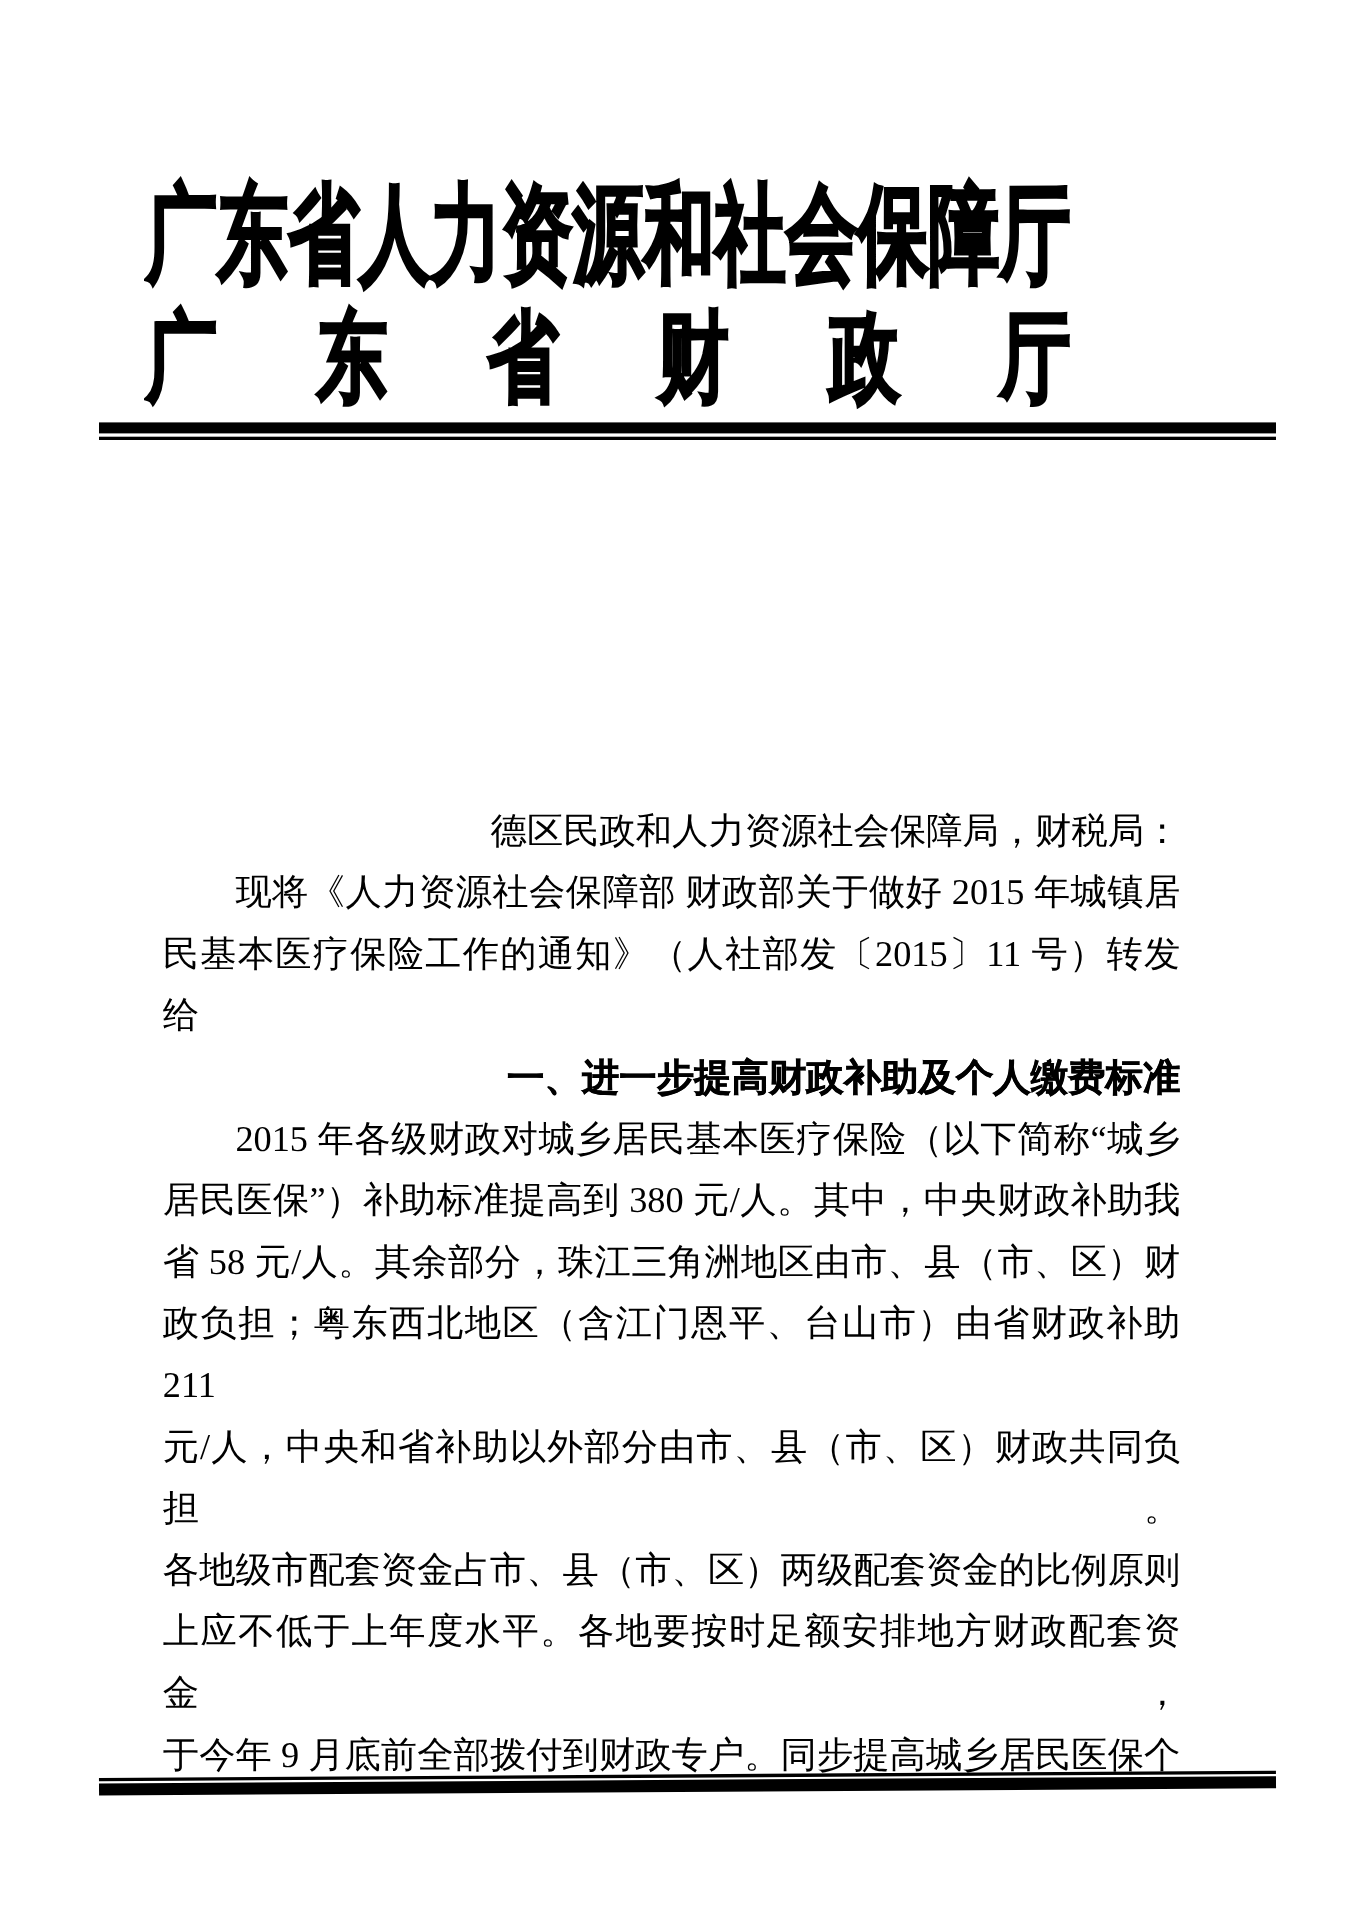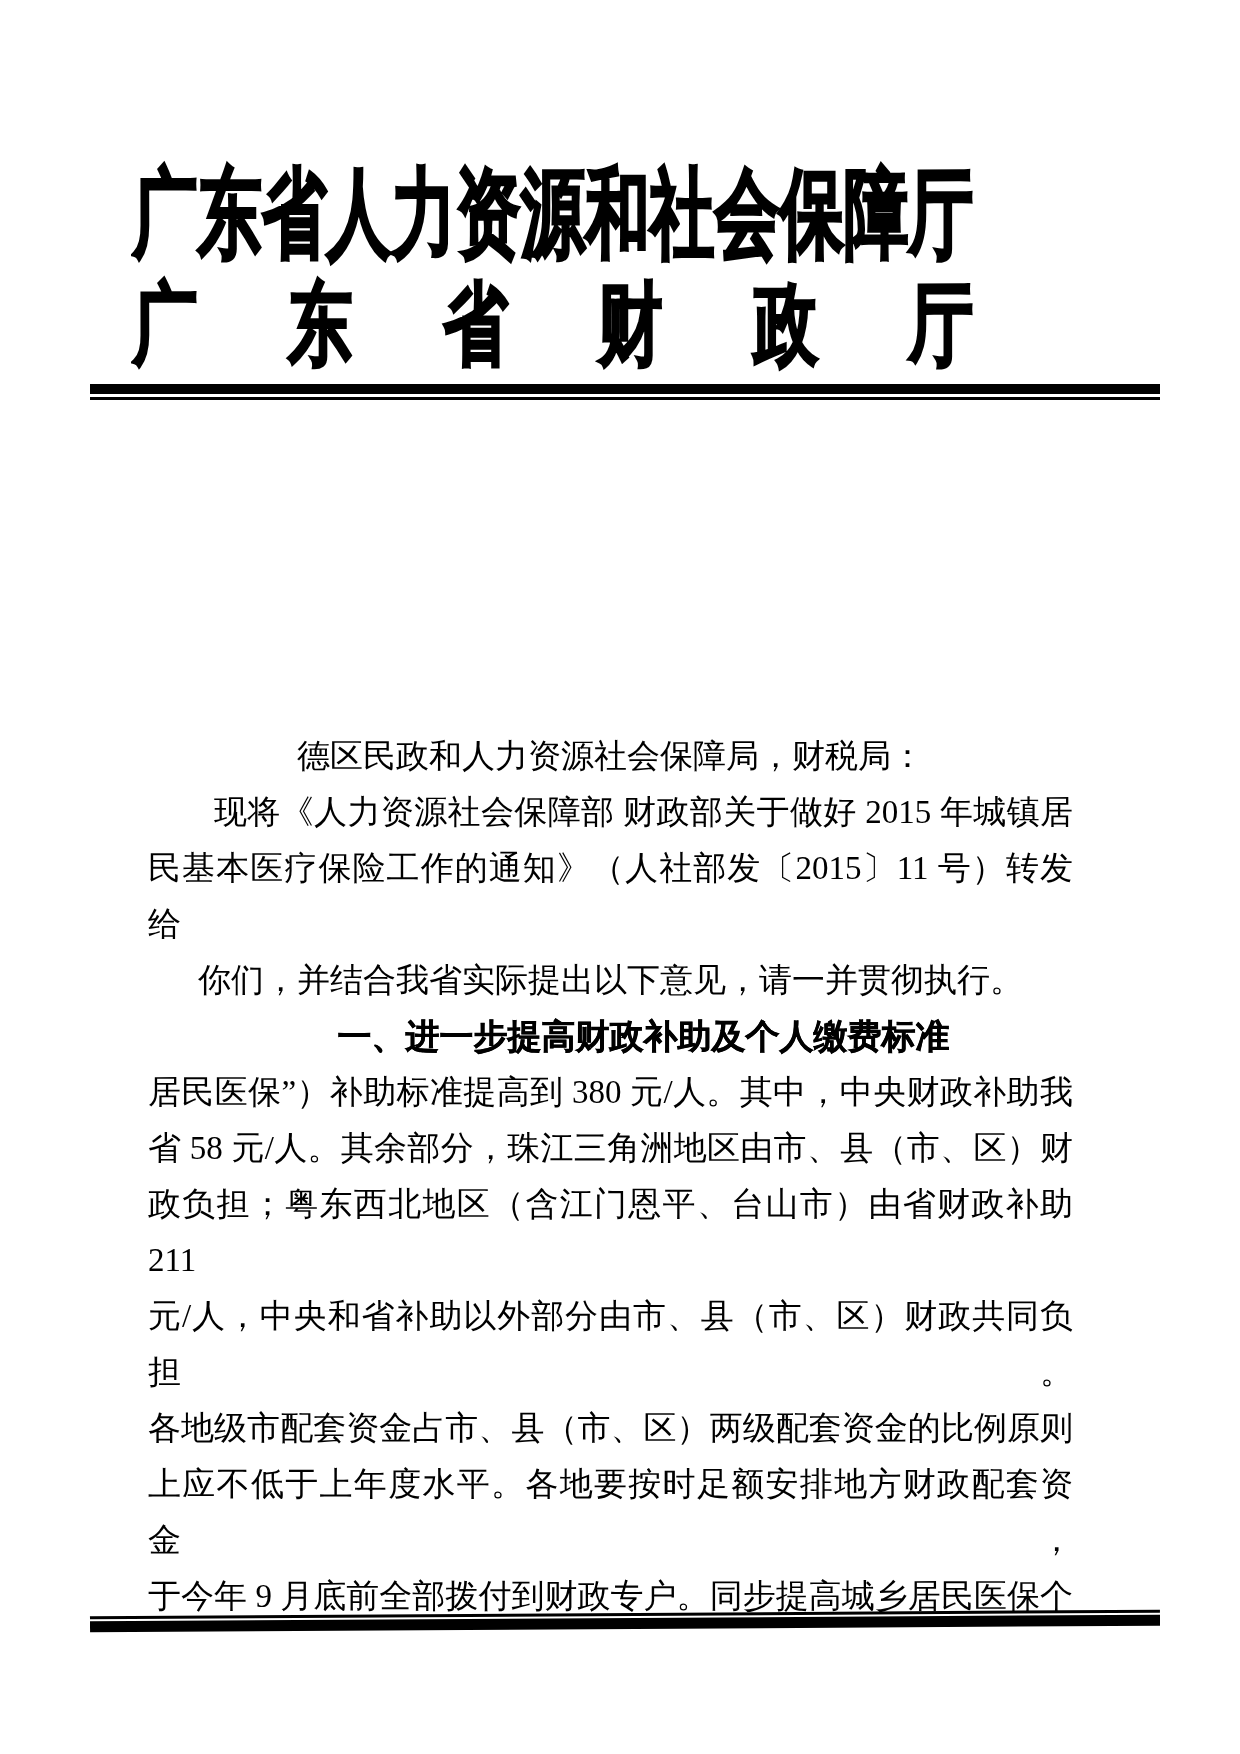--- a/index.html
+++ b/index.html
@@ -64,21 +64,21 @@
   
   .body-block {
     position: absolute;
     top: 728px;
     left: 148px;
     width: 925px;
     font-size: 33px;
     line-height: 56px;
     letter-spacing: 0;
   }
-  .line { text-align: center; }
+  .line { text-align: right; }
   .line.fill { text-align: justify; text-align-last: justify; }
   .line.indent { text-indent: 66px; }
   .line.heading {
     font-family: "Liberation Sans", "DejaVu Sans", sans-serif;
     font-weight: bold;
     font-size: 34px;
     -webkit-text-stroke: 0.5px #000;
   }
 
   
@@ -104,22 +104,22 @@
     <div class="bar-thick"></div>
     <div class="bar-thin"></div>
   </div>
 
 
 
   <div class="body-block">
     <div class="line">德区民政和人力资源社会保障局，财税局：</div>
     <div class="line indent fill">现将《人力资源社会保障部 财政部关于做好 2015 年城镇居</div>
     <div class="line fill">民基本医疗保险工作的通知》（人社部发〔2015〕11 号）转发给</div>
-    <div class="line">你们，并结合我省实际提出以下意见，请一并贯彻执行。</div>
     <div class="line heading indent">一、进一步提高财政补助及个人缴费标准</div>
+    <div class="line indent fill">2015 年各级财政对城乡居民基本医疗保险（以下简称“城乡</div>
     <div class="line fill">居民医保”）补助标准提高到 380 元/人。其中，中央财政补助我</div>
     <div class="line fill">省 58 元/人。其余部分，珠江三角洲地区由市、县（市、区）财</div>
     <div class="line fill">政负担；粤东西北地区（含江门恩平、台山市）由省财政补助 211</div>
     <div class="line fill">元/人，中央和省补助以外部分由市、县（市、区）财政共同负担。</div>
     <div class="line fill">各地级市配套资金占市、县（市、区）两级配套资金的比例原则</div>
     <div class="line fill">上应不低于上年度水平。各地要按时足额安排地方财政配套资金，</div>
     <div class="line fill">于今年 9 月底前全部拨付到财政专户。同步提高城乡居民医保个</div>
 
   </div>
 

